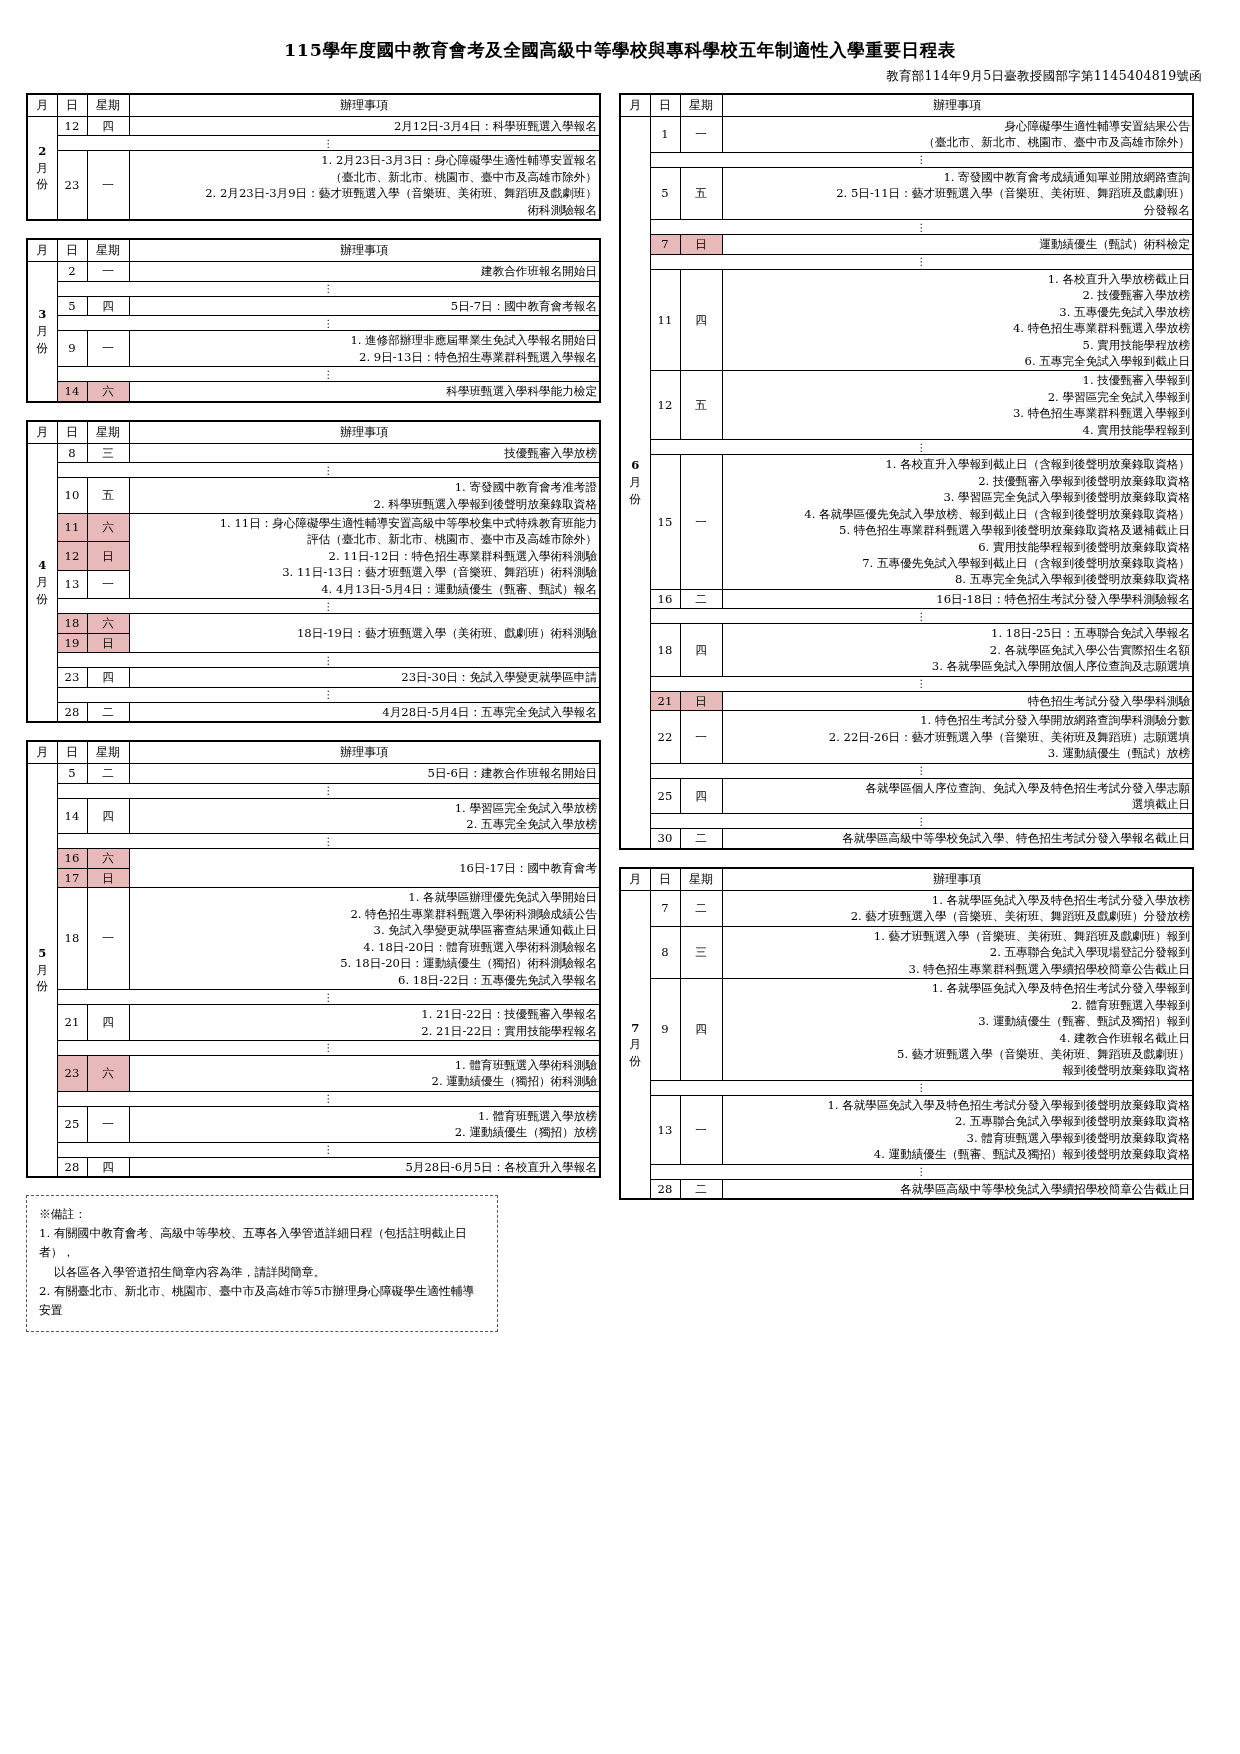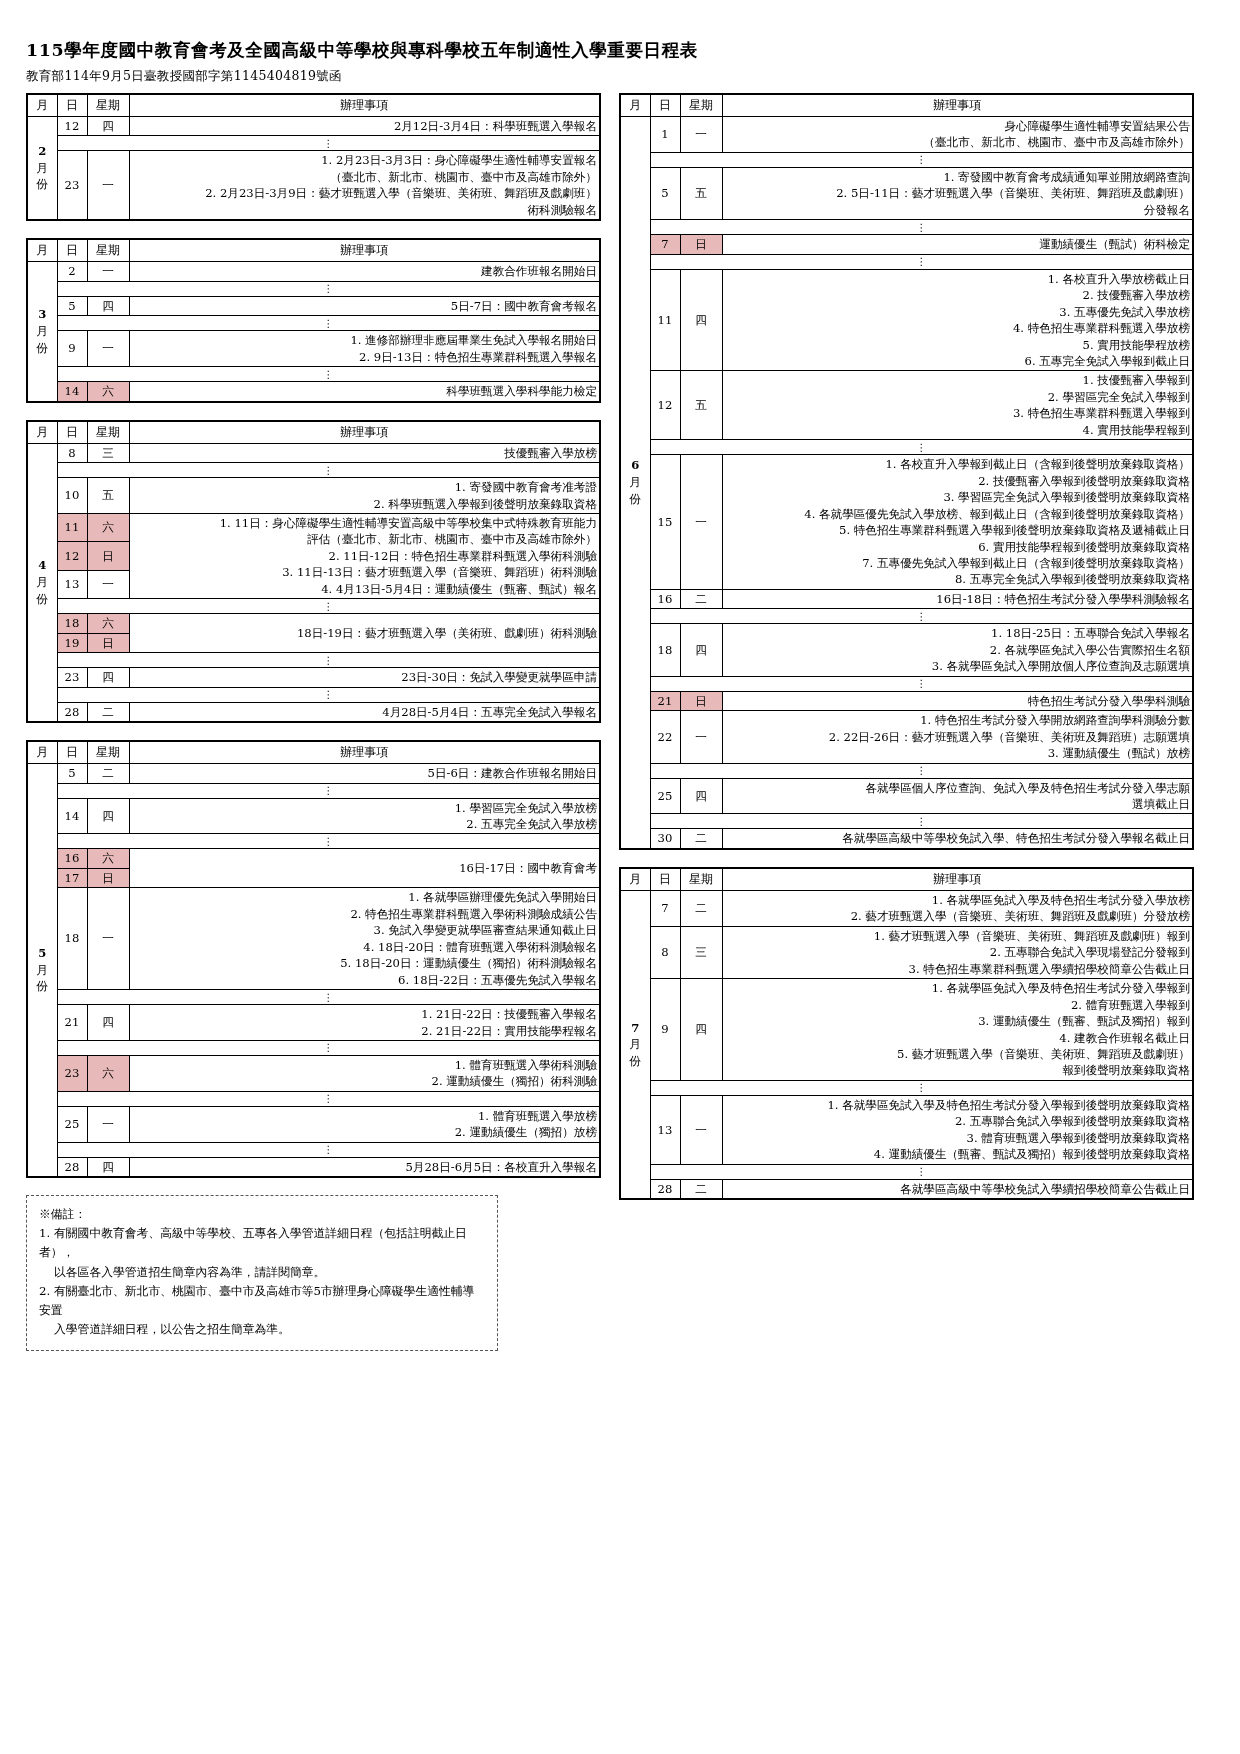--- a/index.html
+++ b/index.html
@@ -15,27 +15,29 @@
     position: relative;
     overflow: hidden;
   }
   .page {
     width: 1240px;
     height: 1754px;
     padding: 28px 26px 10px 26px;
     position: relative;
   }
   .doc-title {
+    text-align: center;
     font-size: 17.5px;
     font-weight: bold;
     letter-spacing: 0.6px;
     margin: 10px 0 6px 0;
     font-family: "DejaVu Serif", "Liberation Serif", serif;
   }
   .doc-ref {
+    text-align: right;
     font-size: 12.5px;
     margin: 0 12px 8px 0;
     letter-spacing: 0.3px;
   }
   .columns {
     display: flex;
     gap: 18px;
     align-items: flex-start;
   }
   .col {
@@ -399,21 +401,20 @@
               <td class="week">四</td>
               <td class="item">5月28日-6月5日：各校直升入學報名</td>
             </tr>
           </tbody>
         </table>
         <div class="notes">
           <div class="nline">※備註：</div>
           <div class="nline">1. 有關國中教育會考、高級中等學校、五專各入學管道詳細日程（包括註明截止日者），</div>
           <div class="ind">以各區各入學管道招生簡章內容為準，請詳閱簡章。</div>
           <div class="nline">2. 有關臺北市、新北市、桃園市、臺中市及高雄市等5市辦理身心障礙學生適性輔導安置</div>
-          <div class="ind">入學管道詳細日程，以公告之招生簡章為準。</div>
         </div>
       </div>
     <div class="col" id="right-col">
         <table class="sched">
           <colgroup>
             <col class="c-month">
             <col class="c-day">
             <col class="c-week">
             <col class="c-item">
           </colgroup>

